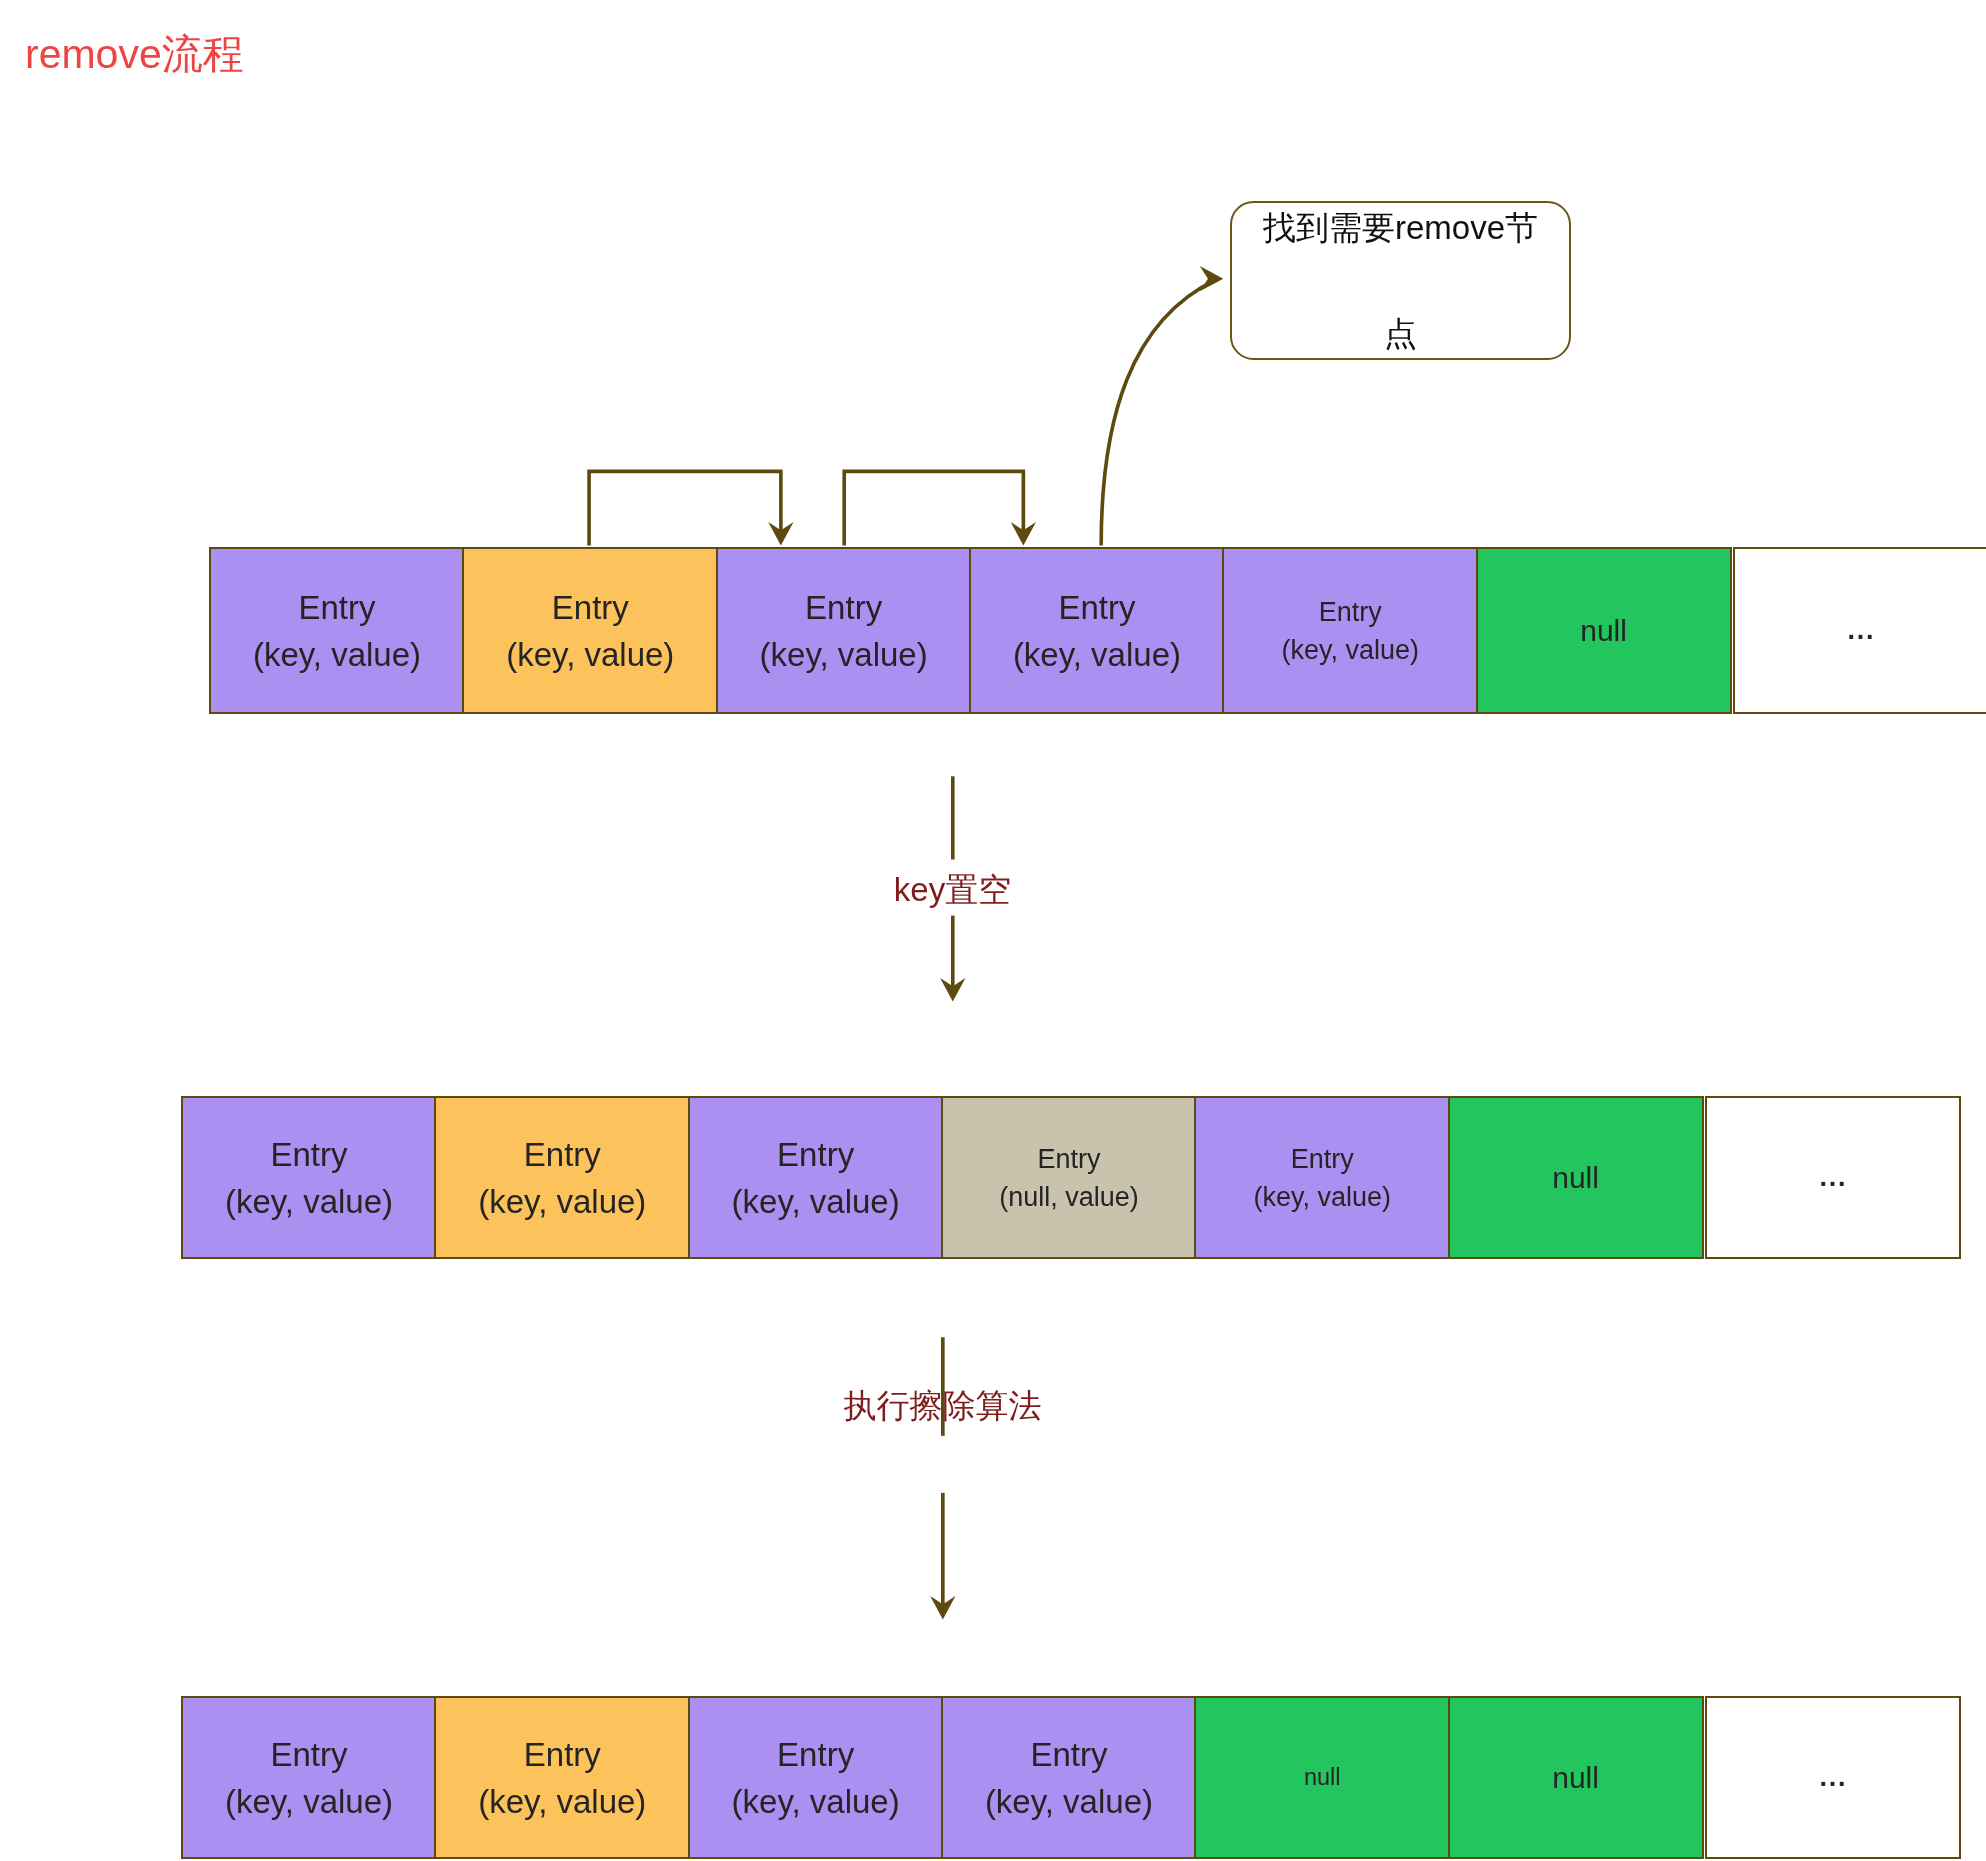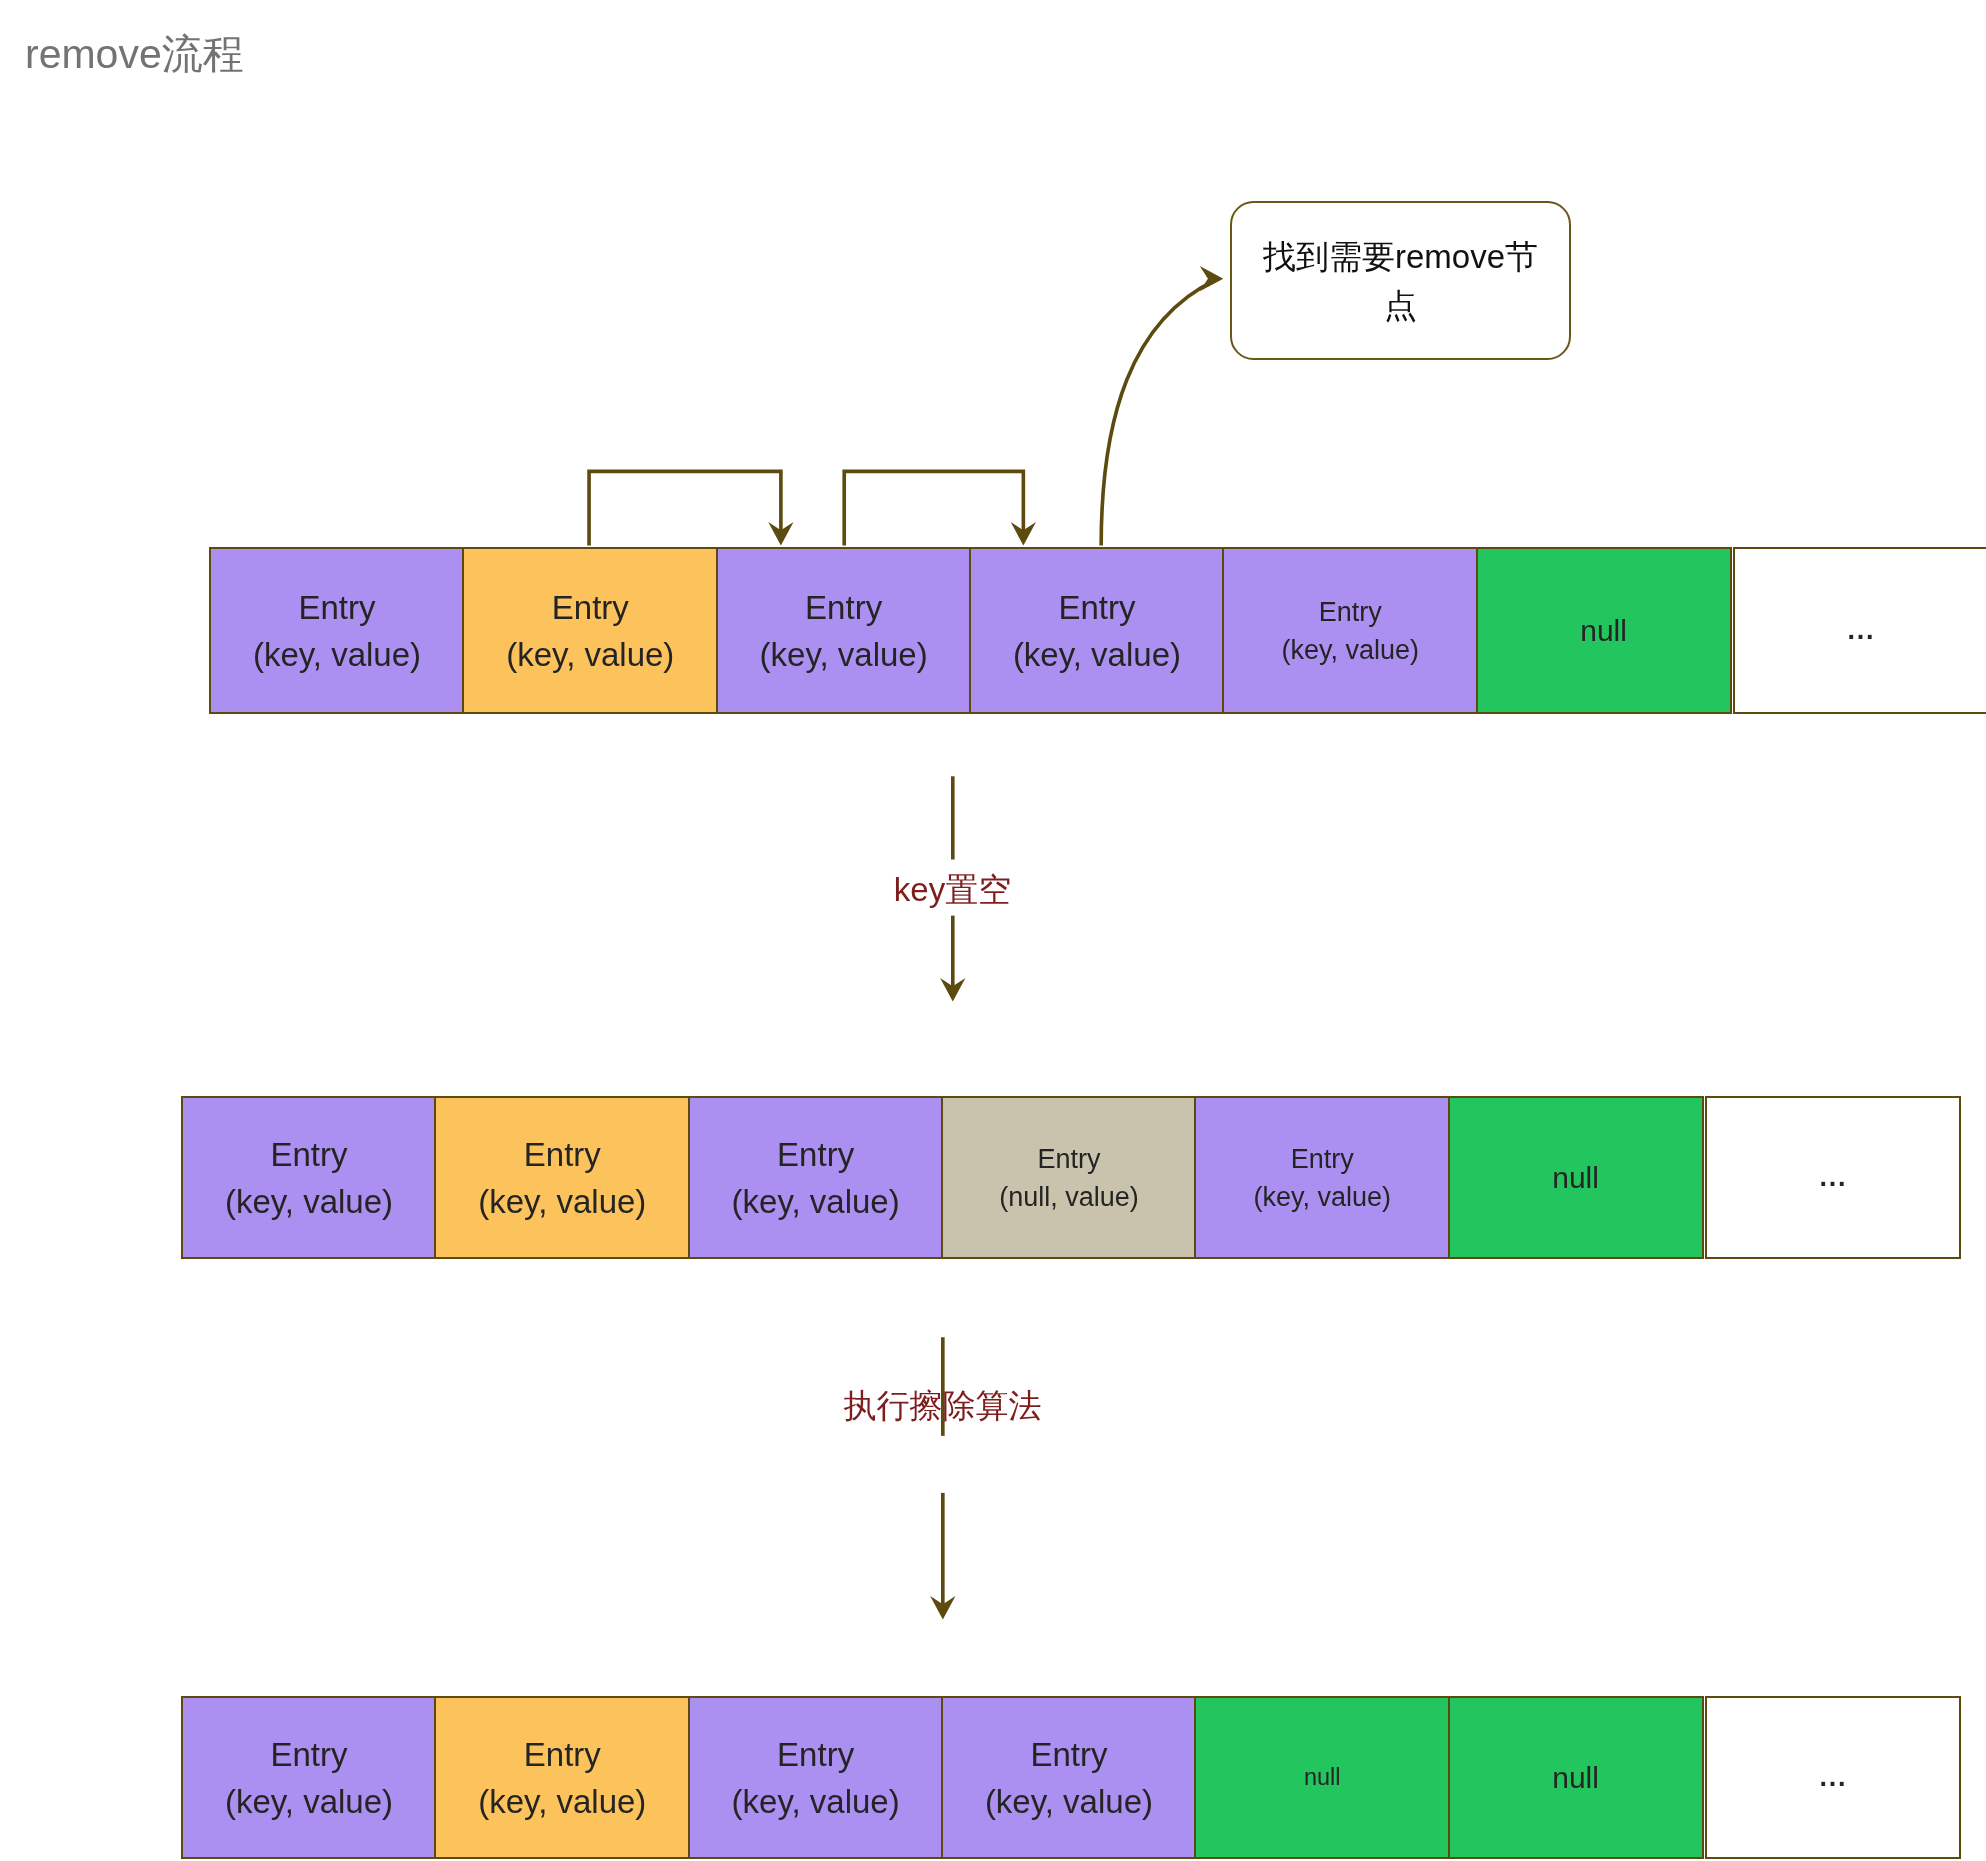--- a/index.html
+++ b/index.html
@@ -2,27 +2,27 @@
 <html style="font-size:14.5px"><head>
 <meta charset="utf-8">
 <style>
   html,body{margin:0;padding:0;background:#ffffff;}
   #stage{
     position:relative;width:1987px;height:1862px;background:#ffffff;overflow:hidden;
     font-family:"Liberation Sans","DejaVu Sans",sans-serif;color:#242424;
   }
   #connectors{position:absolute;left:0;top:0;width:1987px;height:1862px;}
   .title{
-    position:absolute;left:25px;top:27px;font-size:41px;font-weight:500;color:#737373;
+    position:absolute;left:25px;top:27px;font-size:41px;font-weight:500;color:#ef4444;
     letter-spacing:0px;white-space:nowrap;
   }
   .callout{
     position:absolute;left:1230px;top:201px;width:341px;height:159px;box-sizing:border-box;
     background:#ffffff;border:2.7px solid #6a5718;border-radius:23.5px;
-    display:flex;flex-direction:column;justify-content:center;align-items:center;
+    display:flex;flex-direction:column;justify-content:space-between;align-items:center;
     font-size:33px;line-height:49px;color:#111;text-align:center;
   }
   .row{position:absolute;display:flex;}
   .row1{left:209px;top:547px;height:167px;}
   .row2{left:181px;top:1096px;height:163px;}
   .row3{left:181px;top:1696px;height:163px;}
   .cell{
     width:256px;height:100%;box-sizing:border-box;border:2.7px solid #5c4a0e;
     display:flex;flex-direction:column;justify-content:center;align-items:center;
     text-align:center;flex:none;

